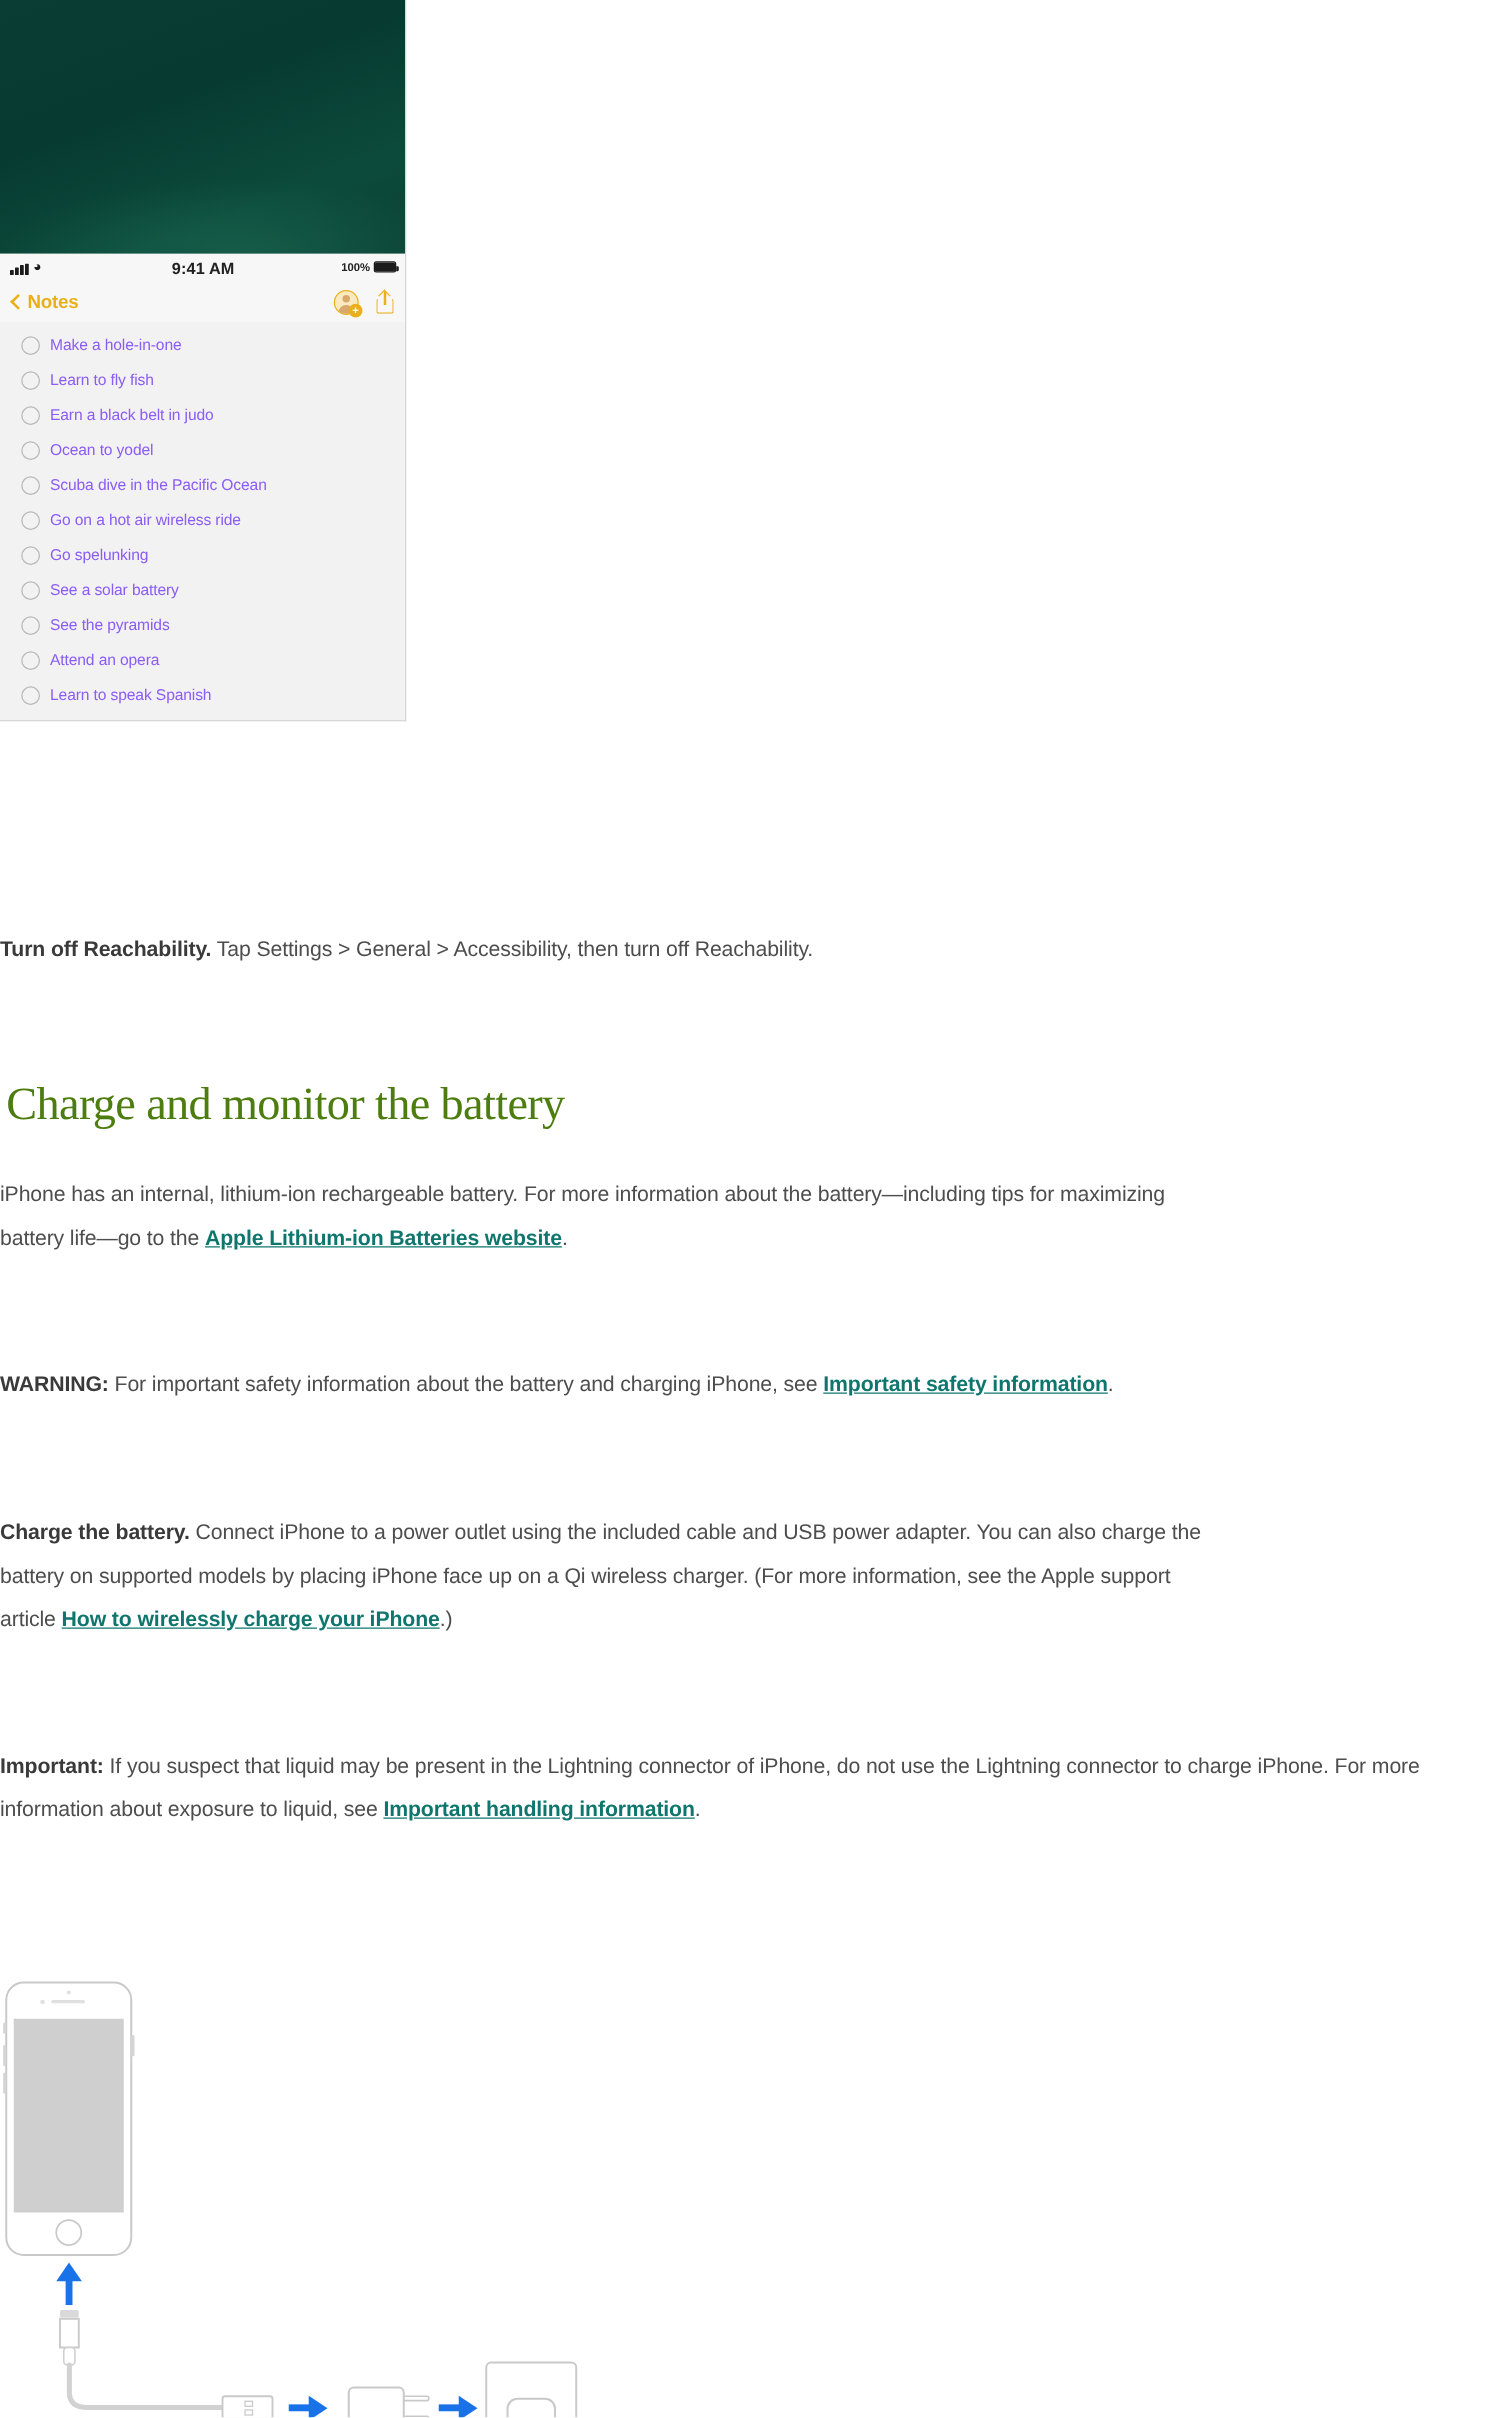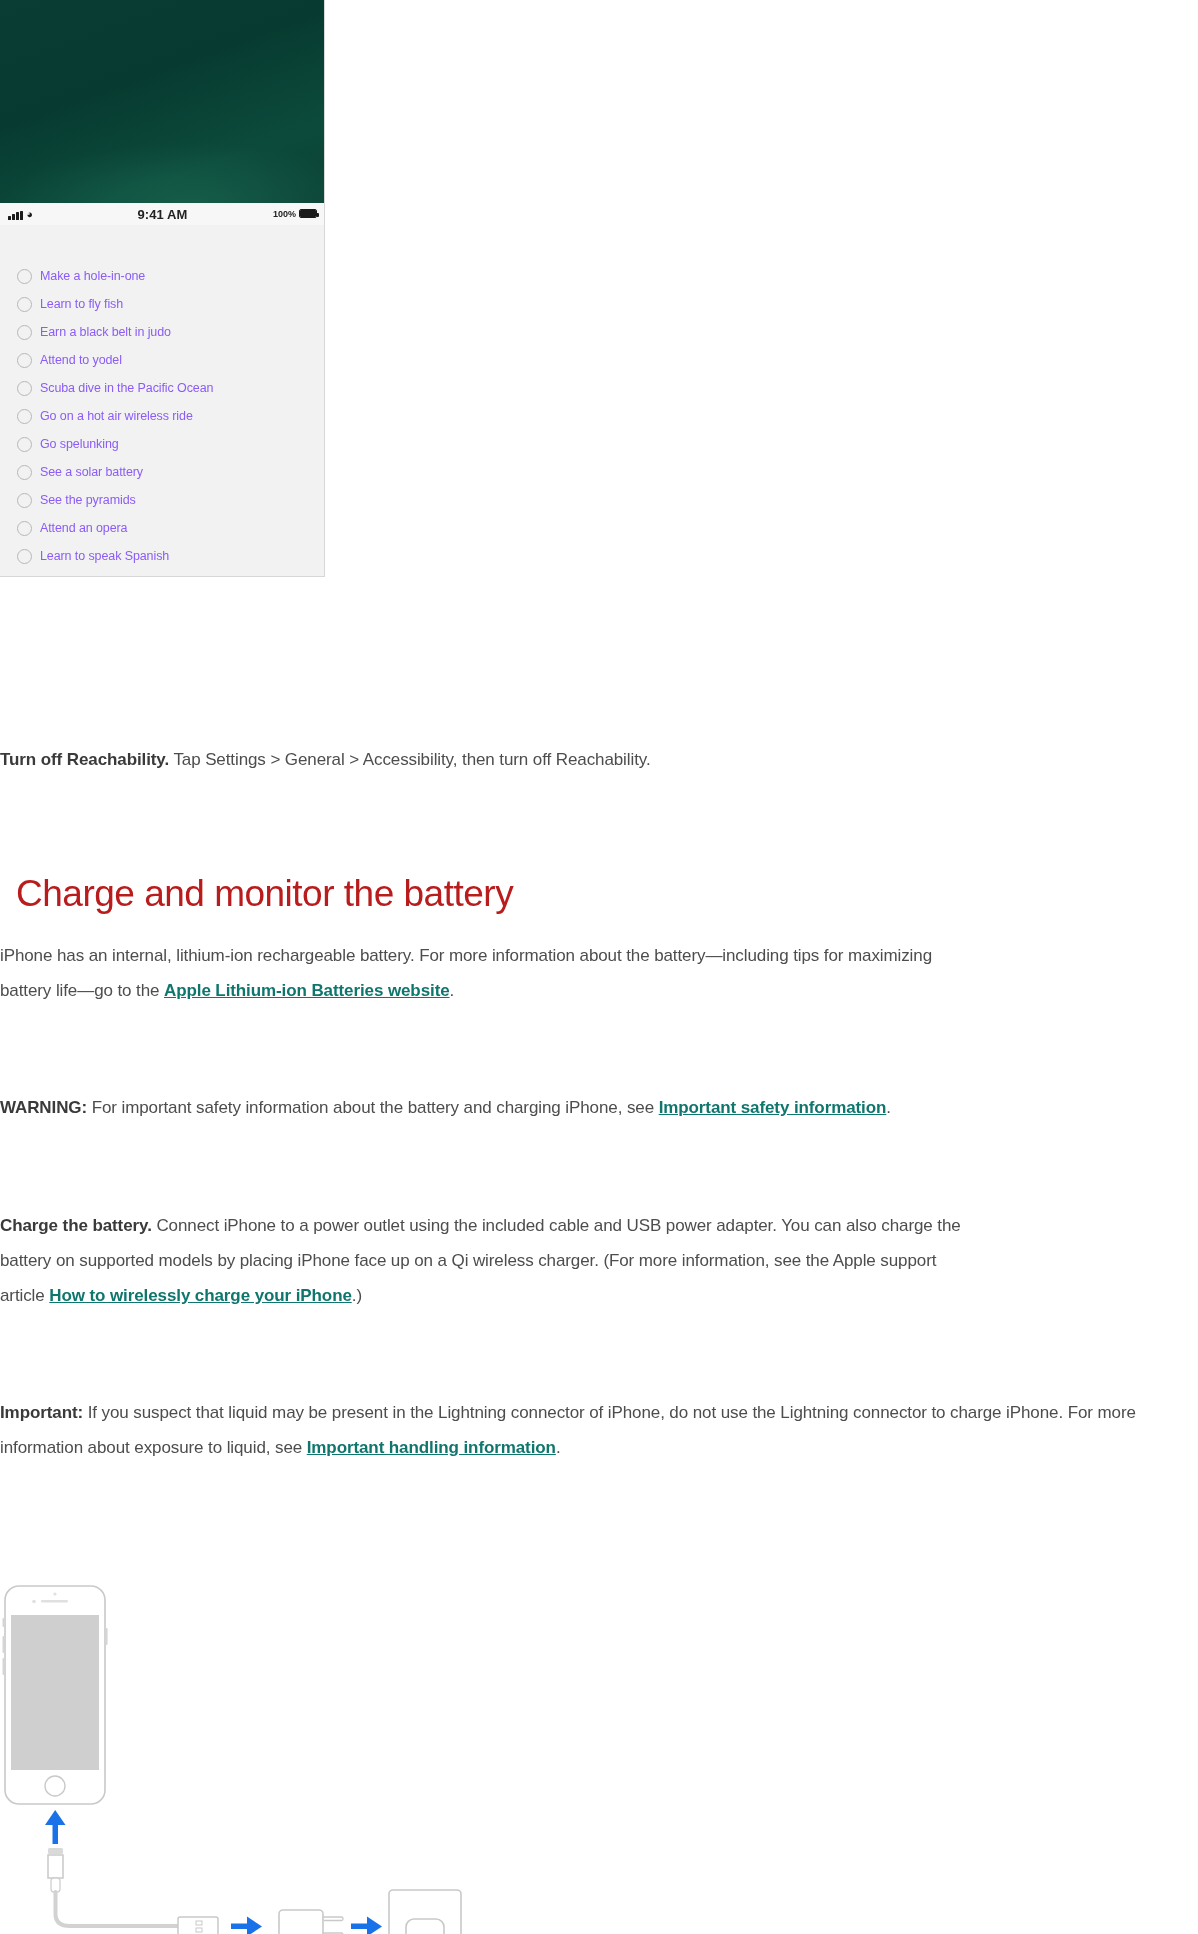--- a/index.html
+++ b/index.html
@@ -171,25 +171,26 @@
     font-size: 17px;
     line-height: 35px;
     color: #4d4d4d;
     letter-spacing: -.1px;
   }
   .para b { color: #3a3a3a; font-weight: bold; }
   .lnk { color: #0f766e; font-weight: bold; }
 
   h2.heading {
     position: absolute;
-    margin: 16px;
+    margin: 5px;
     font-size: 37px;
     font-weight: normal;
-    color: #b91c1c;
+    color: #4d7c0f;
     letter-spacing: -.5px;
+    font-family: Liberation Serif, serif;
   }
 
   
   .charge-illo {
     position: absolute;
     left: 0; top: 1548px;
     width: 470px; height: 386px;
   }
 </style>
 </head>
@@ -209,37 +210,57 @@
         </span>
       <span class="wifi">◕</span>
     </div>
     <div class="sb-time">9:41 AM</div>
     <div class="sb-right">
       <span>100%</span>
       <span class="batt"></span>
     </div>
   </div>
 
+  <div class="notes-nav">
+    <div class="back-group">
+      <span class="chev"></span>
+      <span class="back-label">Notes</span>
+    </div>
+    <div class="nav-right">
+      <span class="person-add">
+        <span class="ring">
+          <span class="head"></span>
+          <span class="body"></span>
+        </span>
+        <span class="plus">+</span>
+      </span>
+      <span class="share-icon">
+        <span class="box"></span>
+        <span class="stem"></span>
+        <span class="arrow"></span>
+      </span>
+    </div>
+  </div>
 
   <div class="notes-list">
     <div class="note-item">
       <span class="note-circle"></span>
       <span class="note-text">Make a hole-in-one</span>
     </div>
     <div class="note-item">
       <span class="note-circle"></span>
       <span class="note-text">Learn to fly fish</span>
     </div>
     <div class="note-item">
       <span class="note-circle"></span>
       <span class="note-text">Earn a black belt in judo</span>
     </div>
     <div class="note-item">
       <span class="note-circle"></span>
-      <span class="note-text">Attend to yodel</span>
+      <span class="note-text">Ocean to yodel</span>
     </div>
     <div class="note-item">
       <span class="note-circle"></span>
       <span class="note-text">Scuba dive in the Pacific Ocean</span>
     </div>
     <div class="note-item">
       <span class="note-circle"></span>
       <span class="note-text">Go on a hot air wireless ride</span>
     </div>
     <div class="note-item">

